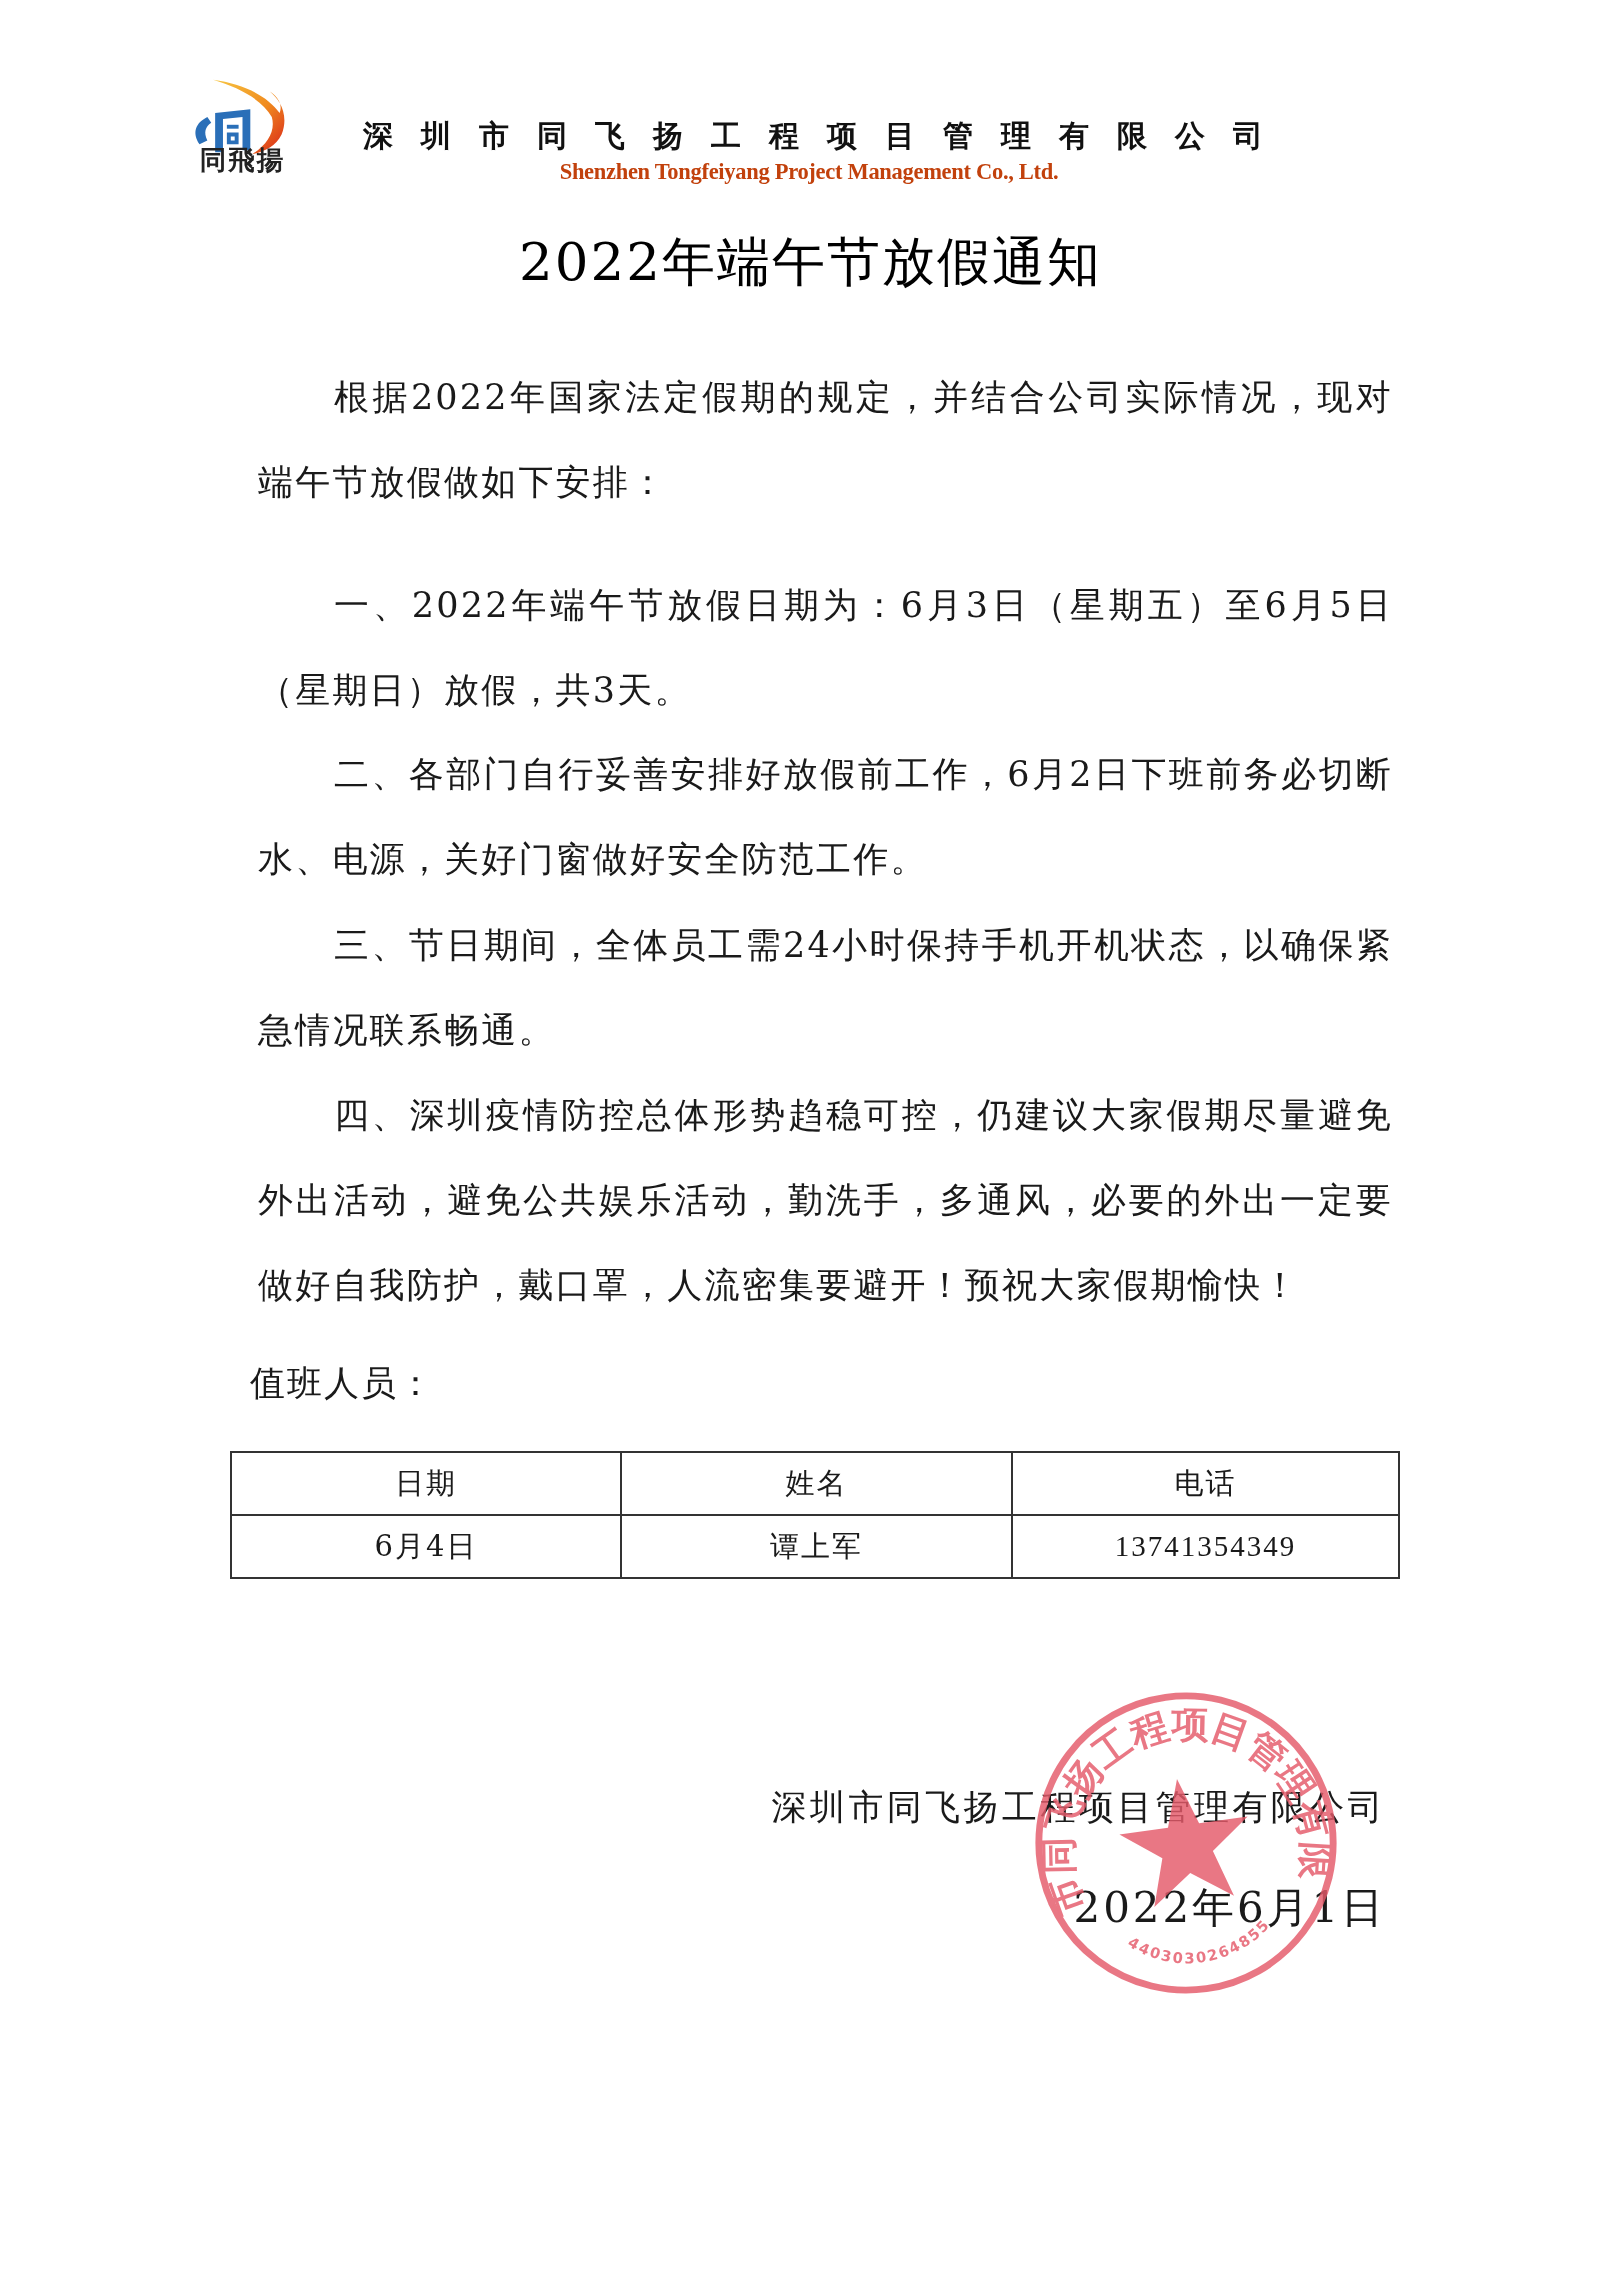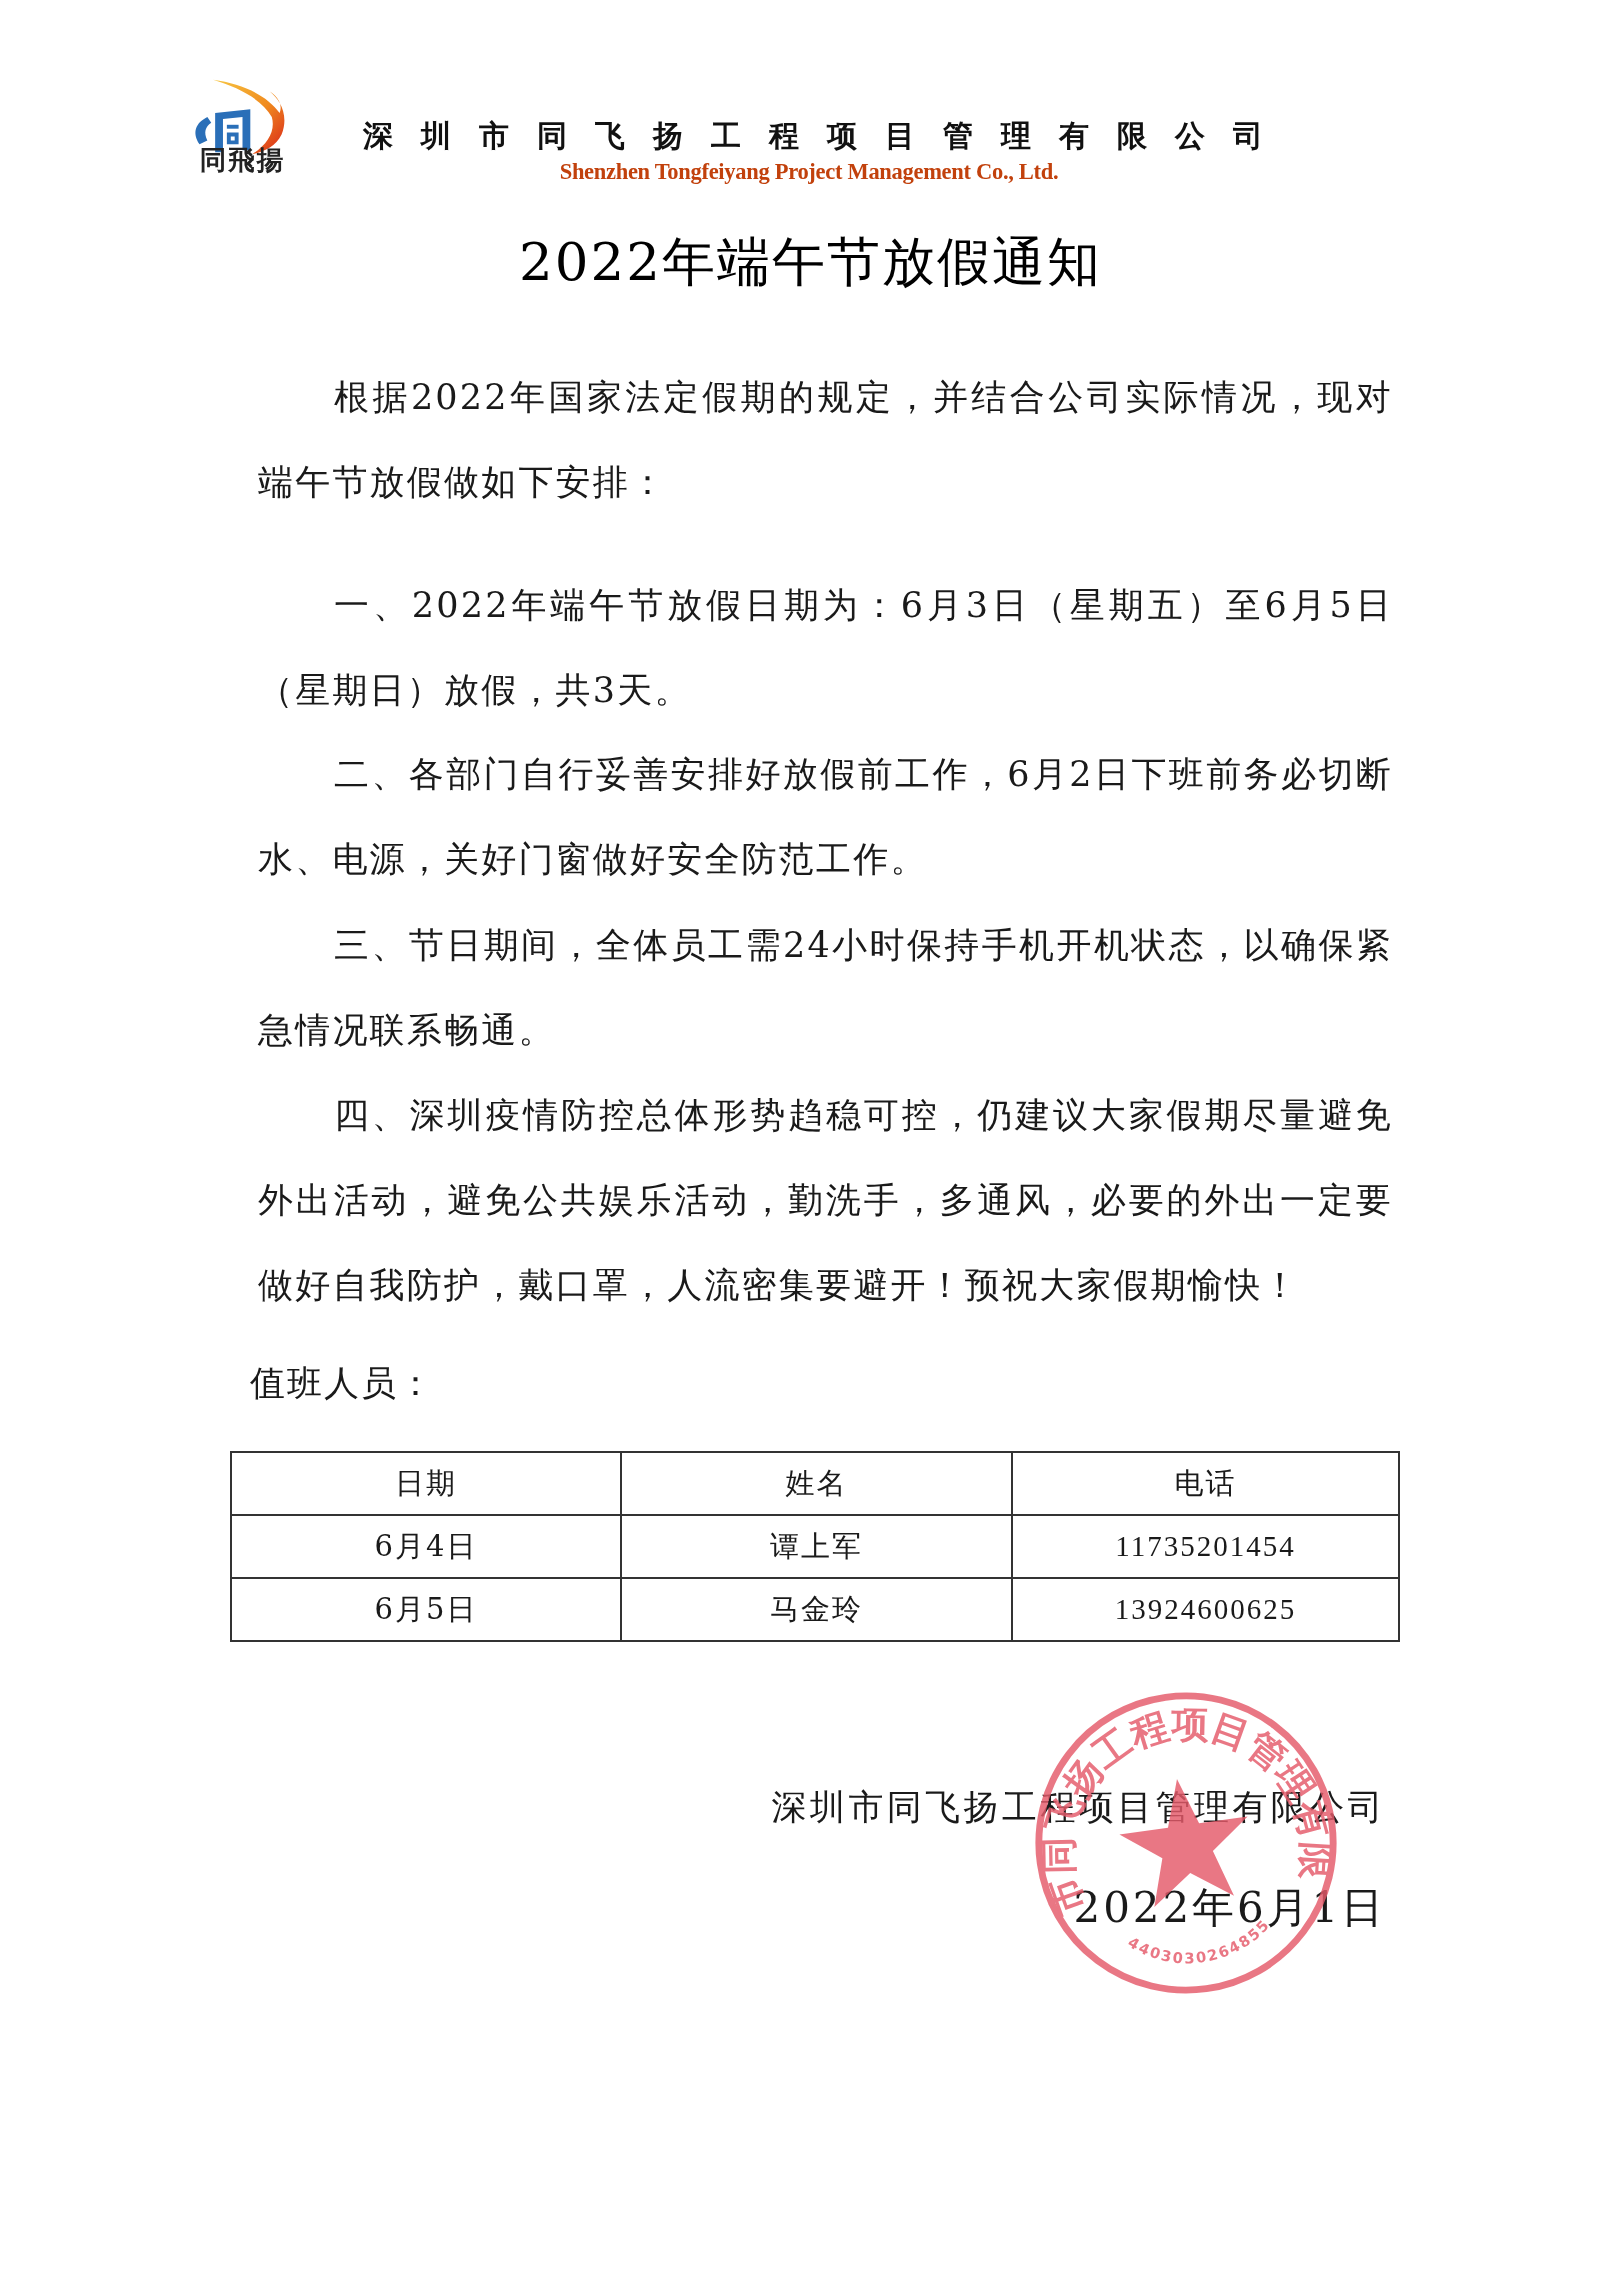--- a/index.html
+++ b/index.html
@@ -79,26 +79,21 @@
     <tr>
       <th class="col-date">日期</th>
       <th class="col-name">姓名</th>
       <th class="col-phone">电话</th>
     </tr>
   </thead>
   <tbody>
     <tr>
       <td class="col-date">6月4日</td>
       <td class="col-name">谭上军</td>
-      <td class="phone">11735201454</td>
-    </tr>
-    <tr>
-      <td class="col-date">6月5日</td>
-      <td class="col-name">马金玲</td>
-      <td class="phone">13924600625</td>
+      <td class="phone">13741354349</td>
     </tr>
   </tbody>
 </table>
 
 <div class="abs sign">深圳市同飞扬工程项目管理有限公司</div>
 <div class="abs date">2022年6月1日</div>
 
 <div class="abs seal">
   <svg width="310" height="310" viewBox="0 0 316 316">
     <defs>

